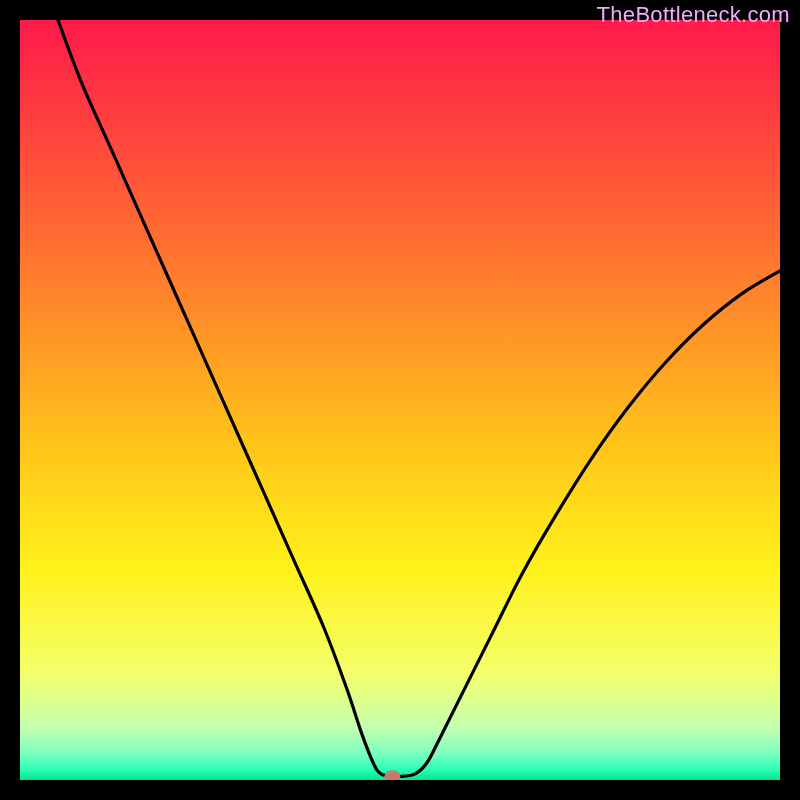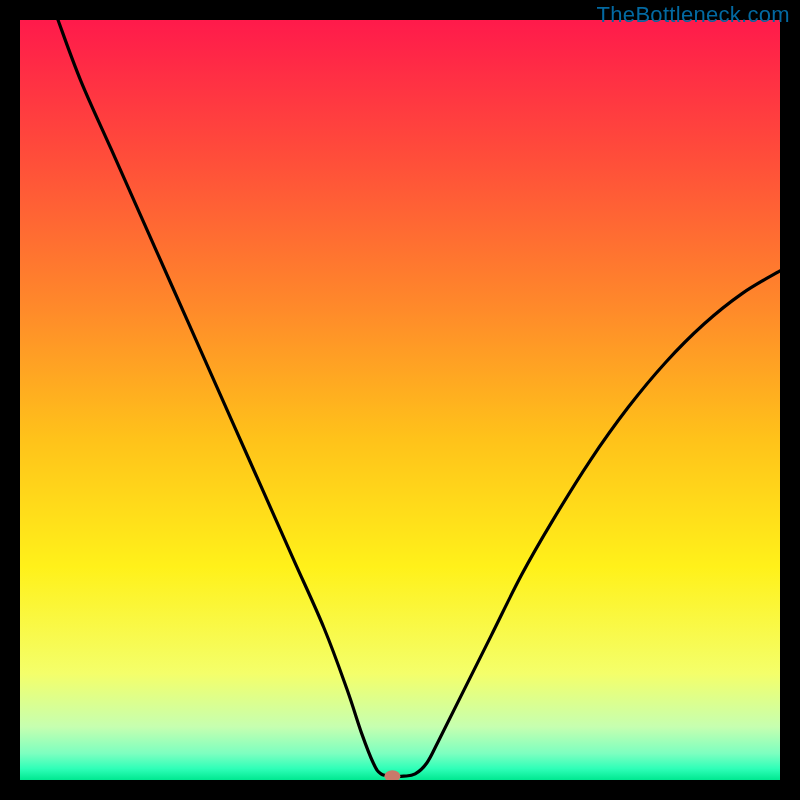--- a/index.html
+++ b/index.html
@@ -21,21 +21,21 @@
     left: 20px;
     top: 20px;
     width: 760px;
     height: 760px;
   }
   svg { display: block; }
   .watermark {
     position: absolute;
     top: 2px;
     right: 10px;
-    color: #0369a1;
+    color: #f0abfc;
     font-size: 22px;
     font-weight: 400;
     letter-spacing: 0.3px;
     user-select: none;
     text-align: right;
   }
 </style>
 </head>
 <body>
 

